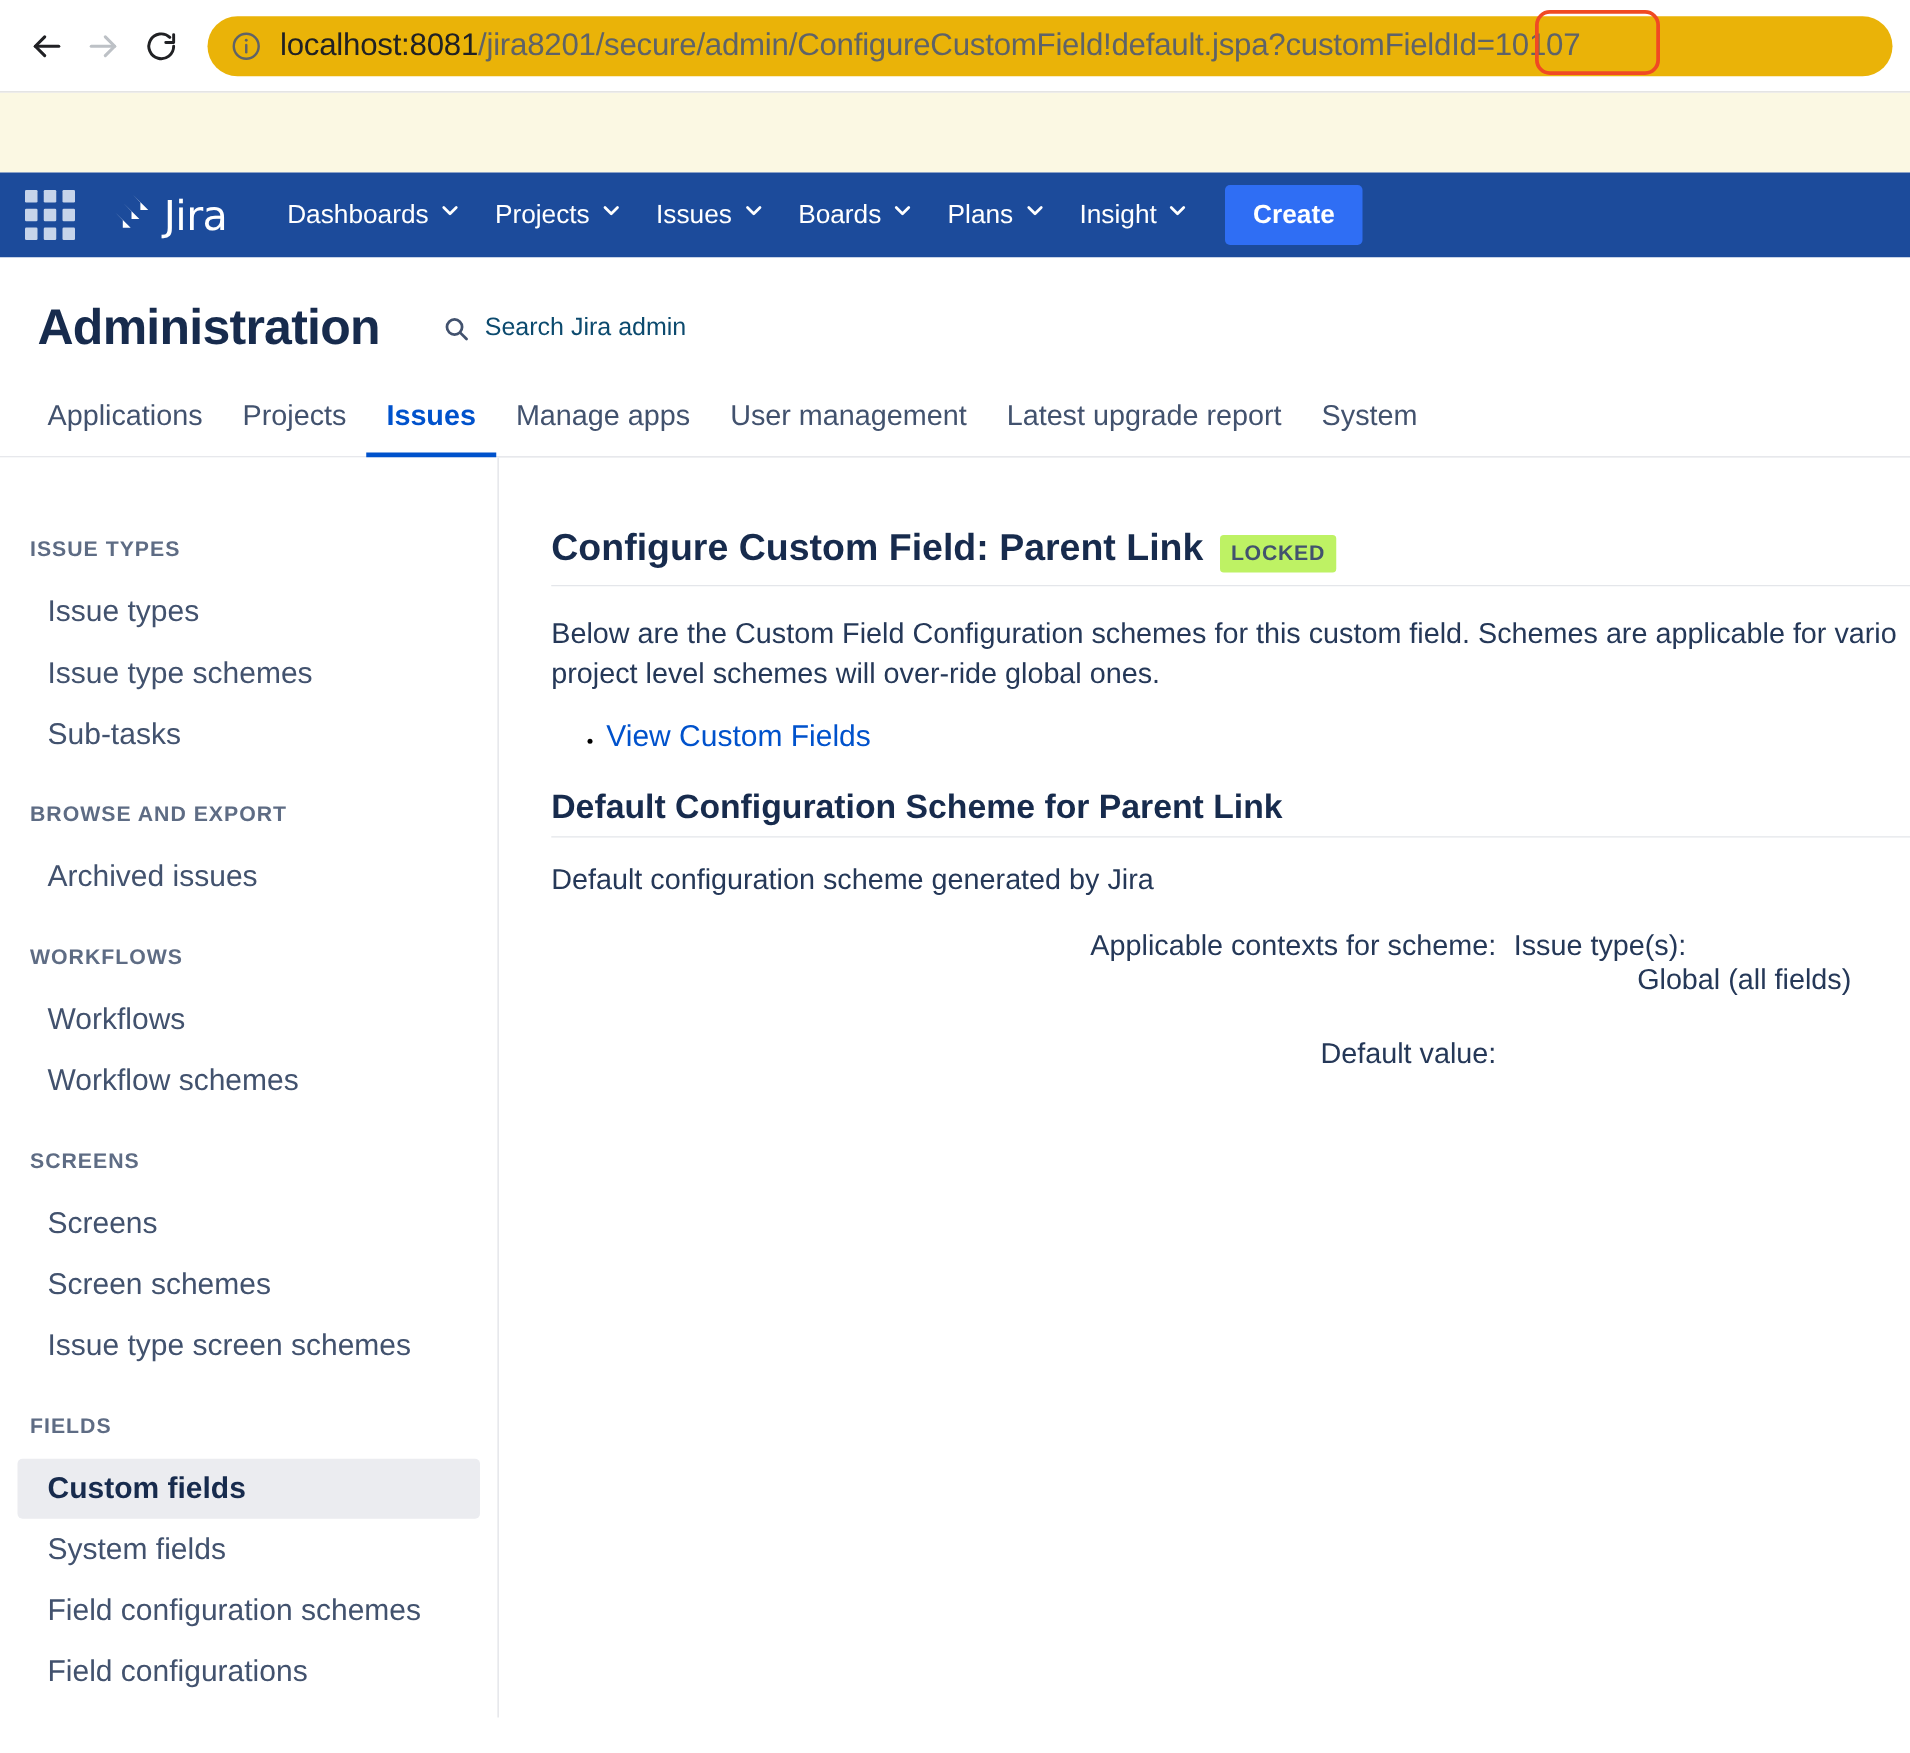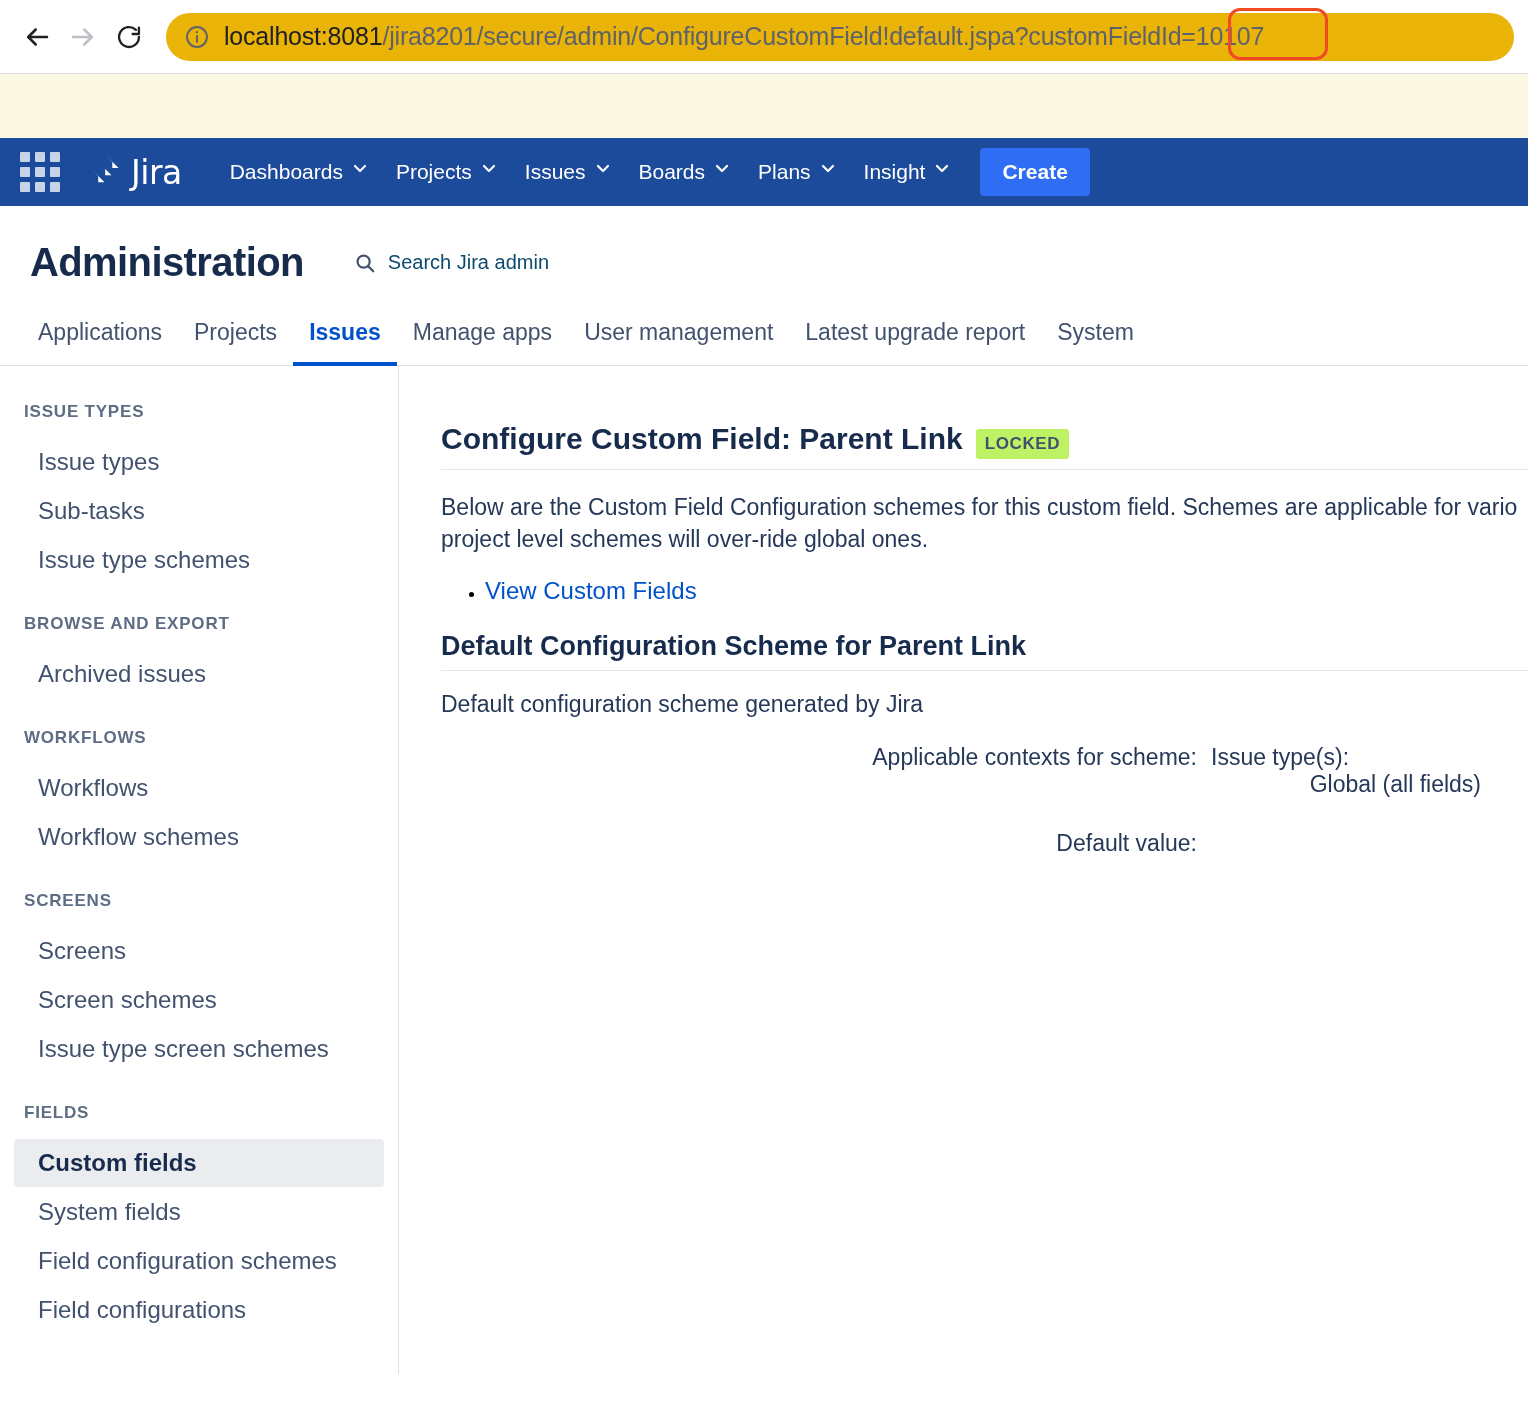--- a/index.html
+++ b/index.html
@@ -171,21 +171,21 @@
     display: flex;
     height: 1008px;
   }
   .sidebar {
     width: 399px;
     flex: 0 0 399px;
     border-right: 1px solid #dfe1e6;
     padding-top: 36px;
     background: #ffffff;
   }
-  .side-section { margin-bottom: 30px; }
+  .side-section { margin-bottom: 30px; margin-top: 28px; }
   .side-heading {
     font-size: 17px;
     font-weight: bold;
     color: #5e6c84;
     letter-spacing: 0.8px;
     padding: 0 24px;
     margin-bottom: 16px;
   }
   .side-item {
     font-size: 24px;
@@ -431,22 +431,22 @@
   <div class="admin-tab">System</div>
 </div>
 
 <div class="page-body">
 
   <div class="sidebar">
 
     <div class="side-section">
       <div class="side-heading">ISSUE TYPES</div>
       <div class="side-item">Issue types</div>
+      <div class="side-item">Issue type schemes</div>
       <div class="side-item">Sub-tasks</div>
-      <div class="side-item">Issue type schemes</div>
     </div>
 
     <div class="side-section">
       <div class="side-heading">BROWSE AND EXPORT</div>
       <div class="side-item">Archived issues</div>
     </div>
 
     <div class="side-section">
       <div class="side-heading">WORKFLOWS</div>
       <div class="side-item">Workflows</div>

